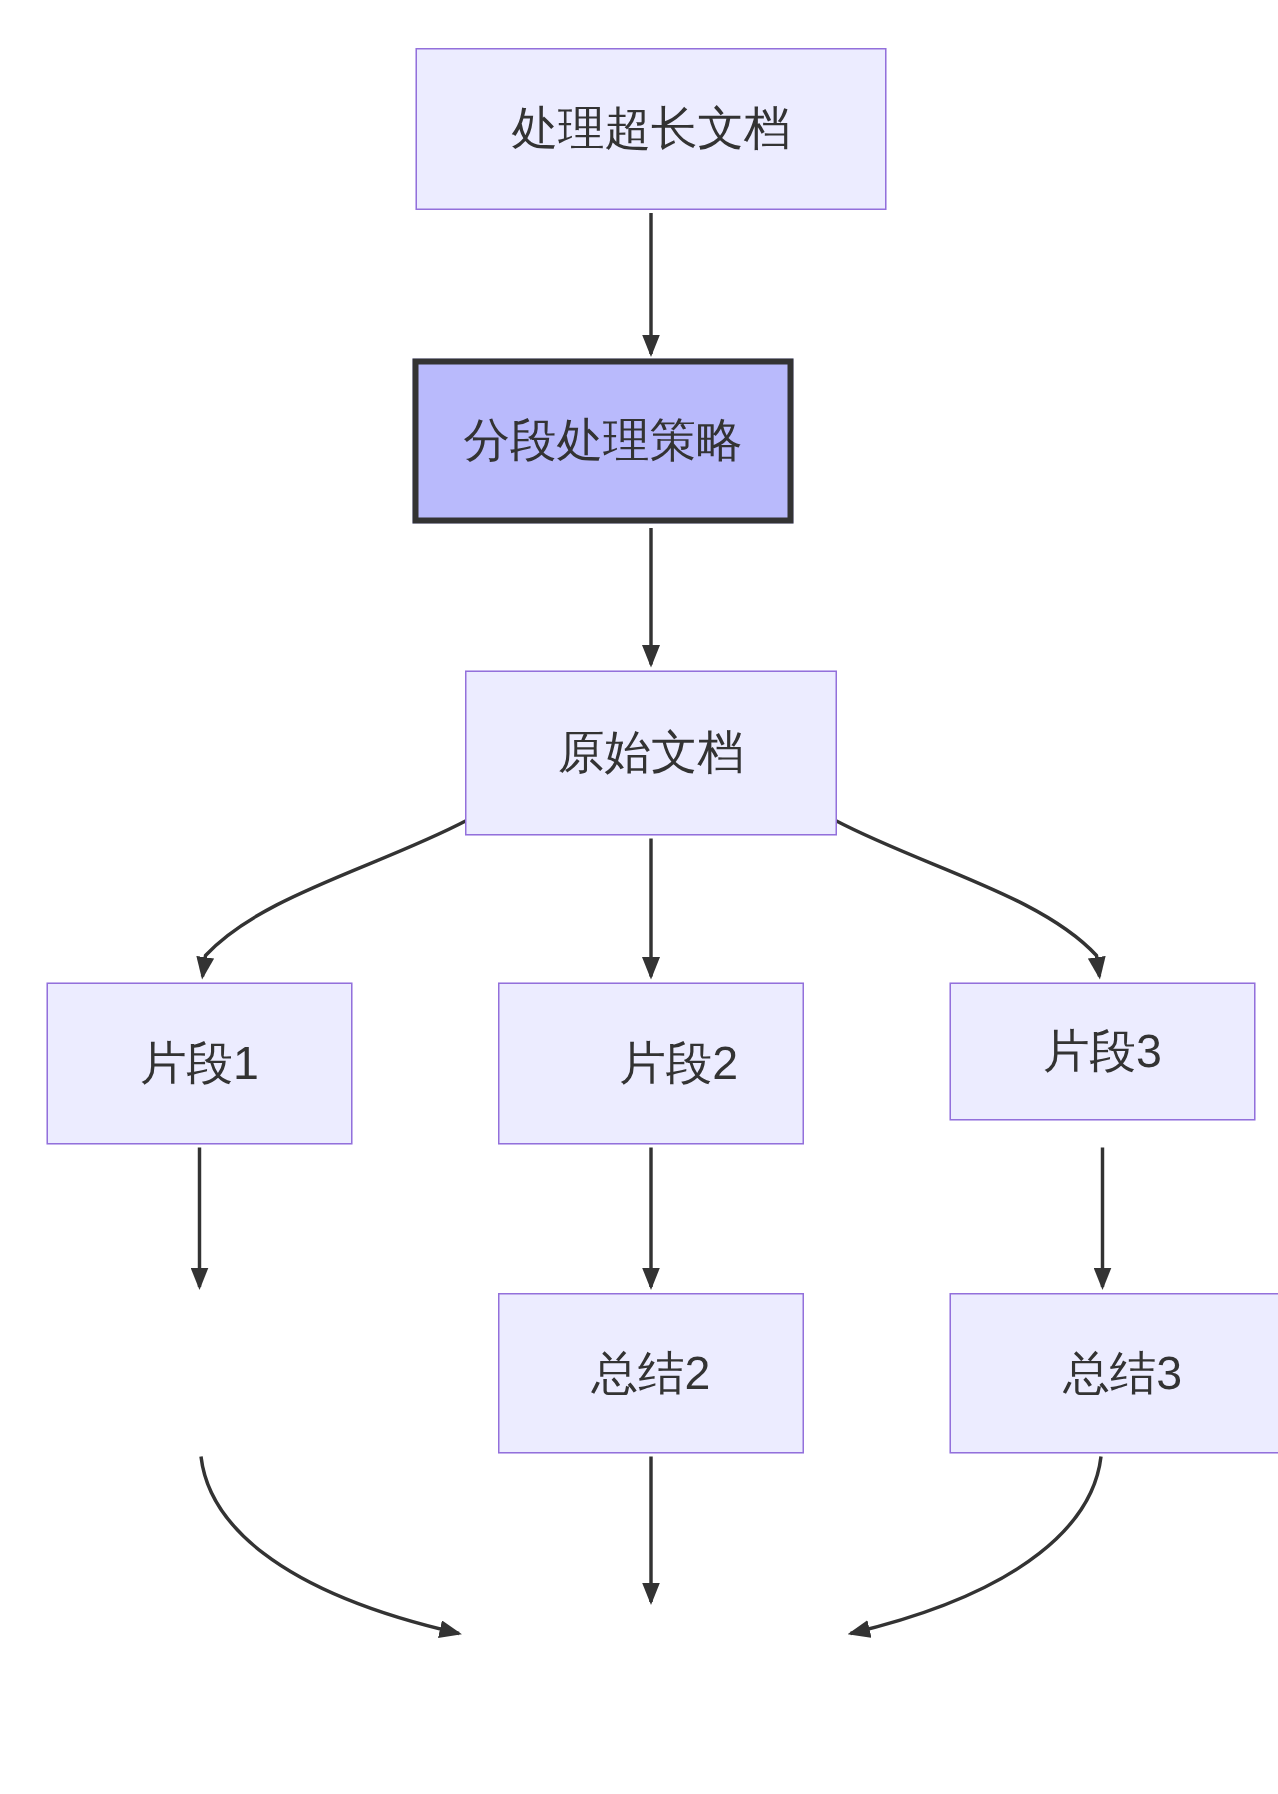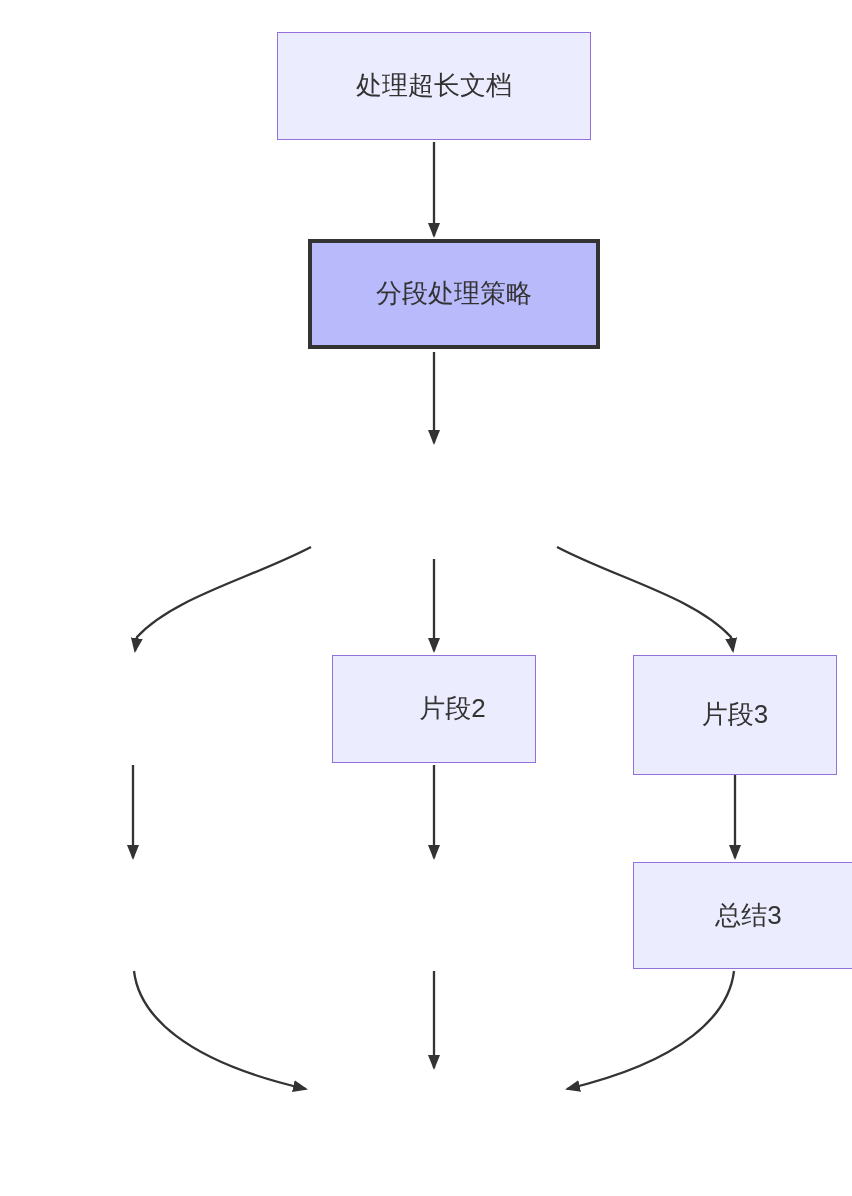--- a/index.html
+++ b/index.html
@@ -31,21 +31,21 @@
     fill: var(--edge, #333333);
     stroke: none;
   }
   .node {
     position: absolute;
     box-sizing: border-box;
     display: flex;
     align-items: center;
     justify-content: center;
     text-align: right;
-    font-size: 26px;
+    font-size: 31px;
     line-height: 1.2;
     color: var(--text, #333333);
     background: var(--node-fill, #ececff);
     border: 1.4px solid var(--node-border, #9370db);
   }
   .node.highlight {
     background: var(--highlight-fill, #b9bafc);
     border: 4.5px solid var(--highlight-border, #333333);
   }
   .node.result {
@@ -78,34 +78,43 @@
 
     <path class="edge" d="M134,971 C139,1014 183,1061 306,1089" marker-end="url(#arrow)"></path>
     <path class="edge" d="M434,971 L434,1068" marker-end="url(#arrow)"></path>
     <path class="edge" d="M734,971 C729,1014 685,1061 567,1089" marker-end="url(#arrow)"></path>
   </svg>
 
   <div class="node" style="left:277px; top:32px; width:314px; height:108px;">
     <span>处理超长文档</span>
   </div>
 
-  <div class="node highlight" style="left:275px; top:239px; width:292px; height:110px;margin-left:33px;">
+  <div class="node highlight" style="left:275px; top:239px; width:254px; height:110px;">
     <span>分段处理策略</span>
   </div>
 
+  <div class="node" style="left:310px; top:447px; width:248px; height:110px;">
+    <span>原始文档</span>
+  </div>
 
+  <div class="node" style="left:31px; top:655px; width:204px; height:108px;">
+    <span>片段1</span>
+  </div>
 
   <div class="node" style="left:332px; top:655px; width:204px; height:108px;padding-left:37px;">
     <span>片段2</span>
   </div>
 
-  <div class="node" style="left:633px; top:655px; width:204px; height:120px;">
+  <div class="node" style="left:633px; top:655px; width:204px; height:92px;">
     <span>片段3</span>
   </div>
 
 
+  <div class="node" style="left:332px; top:862px; width:204px; height:107px;">
+    <span>总结2</span>
+  </div>
 
   <div class="node" style="left:633px; top:862px; width:231px; height:107px;">
     <span>总结3</span>
   </div>
 
 
 </div>
 
 </body></html>

